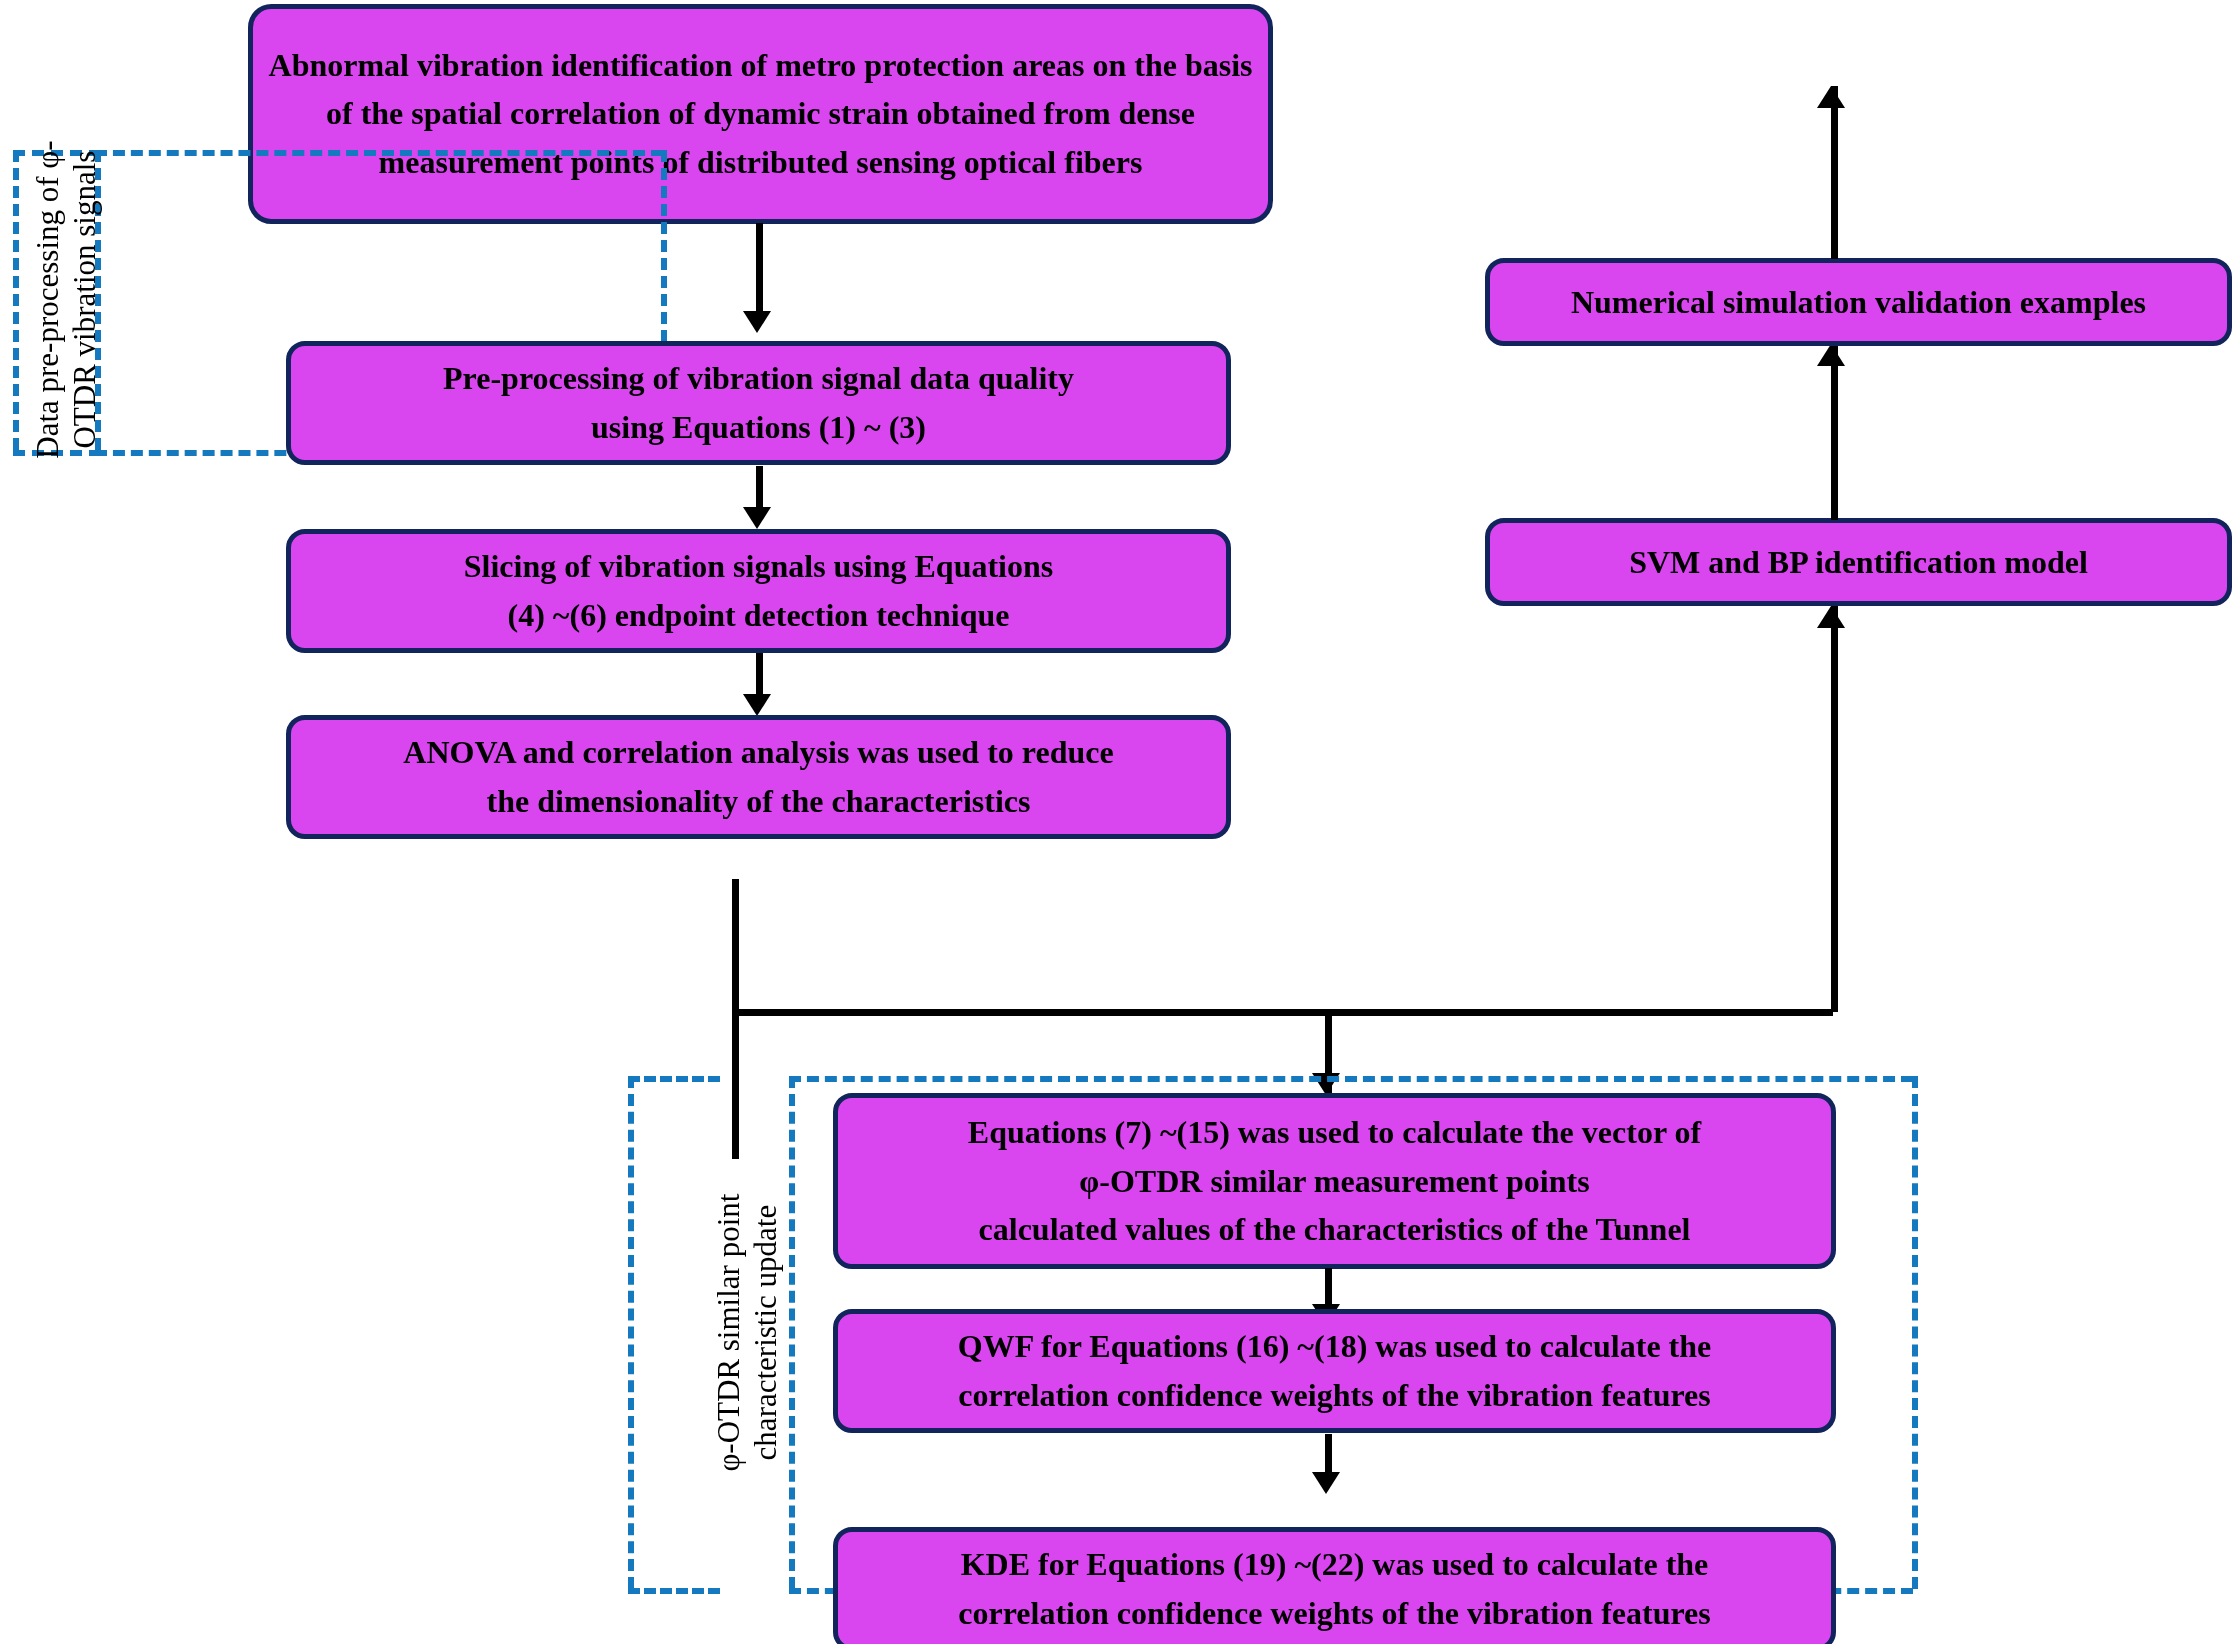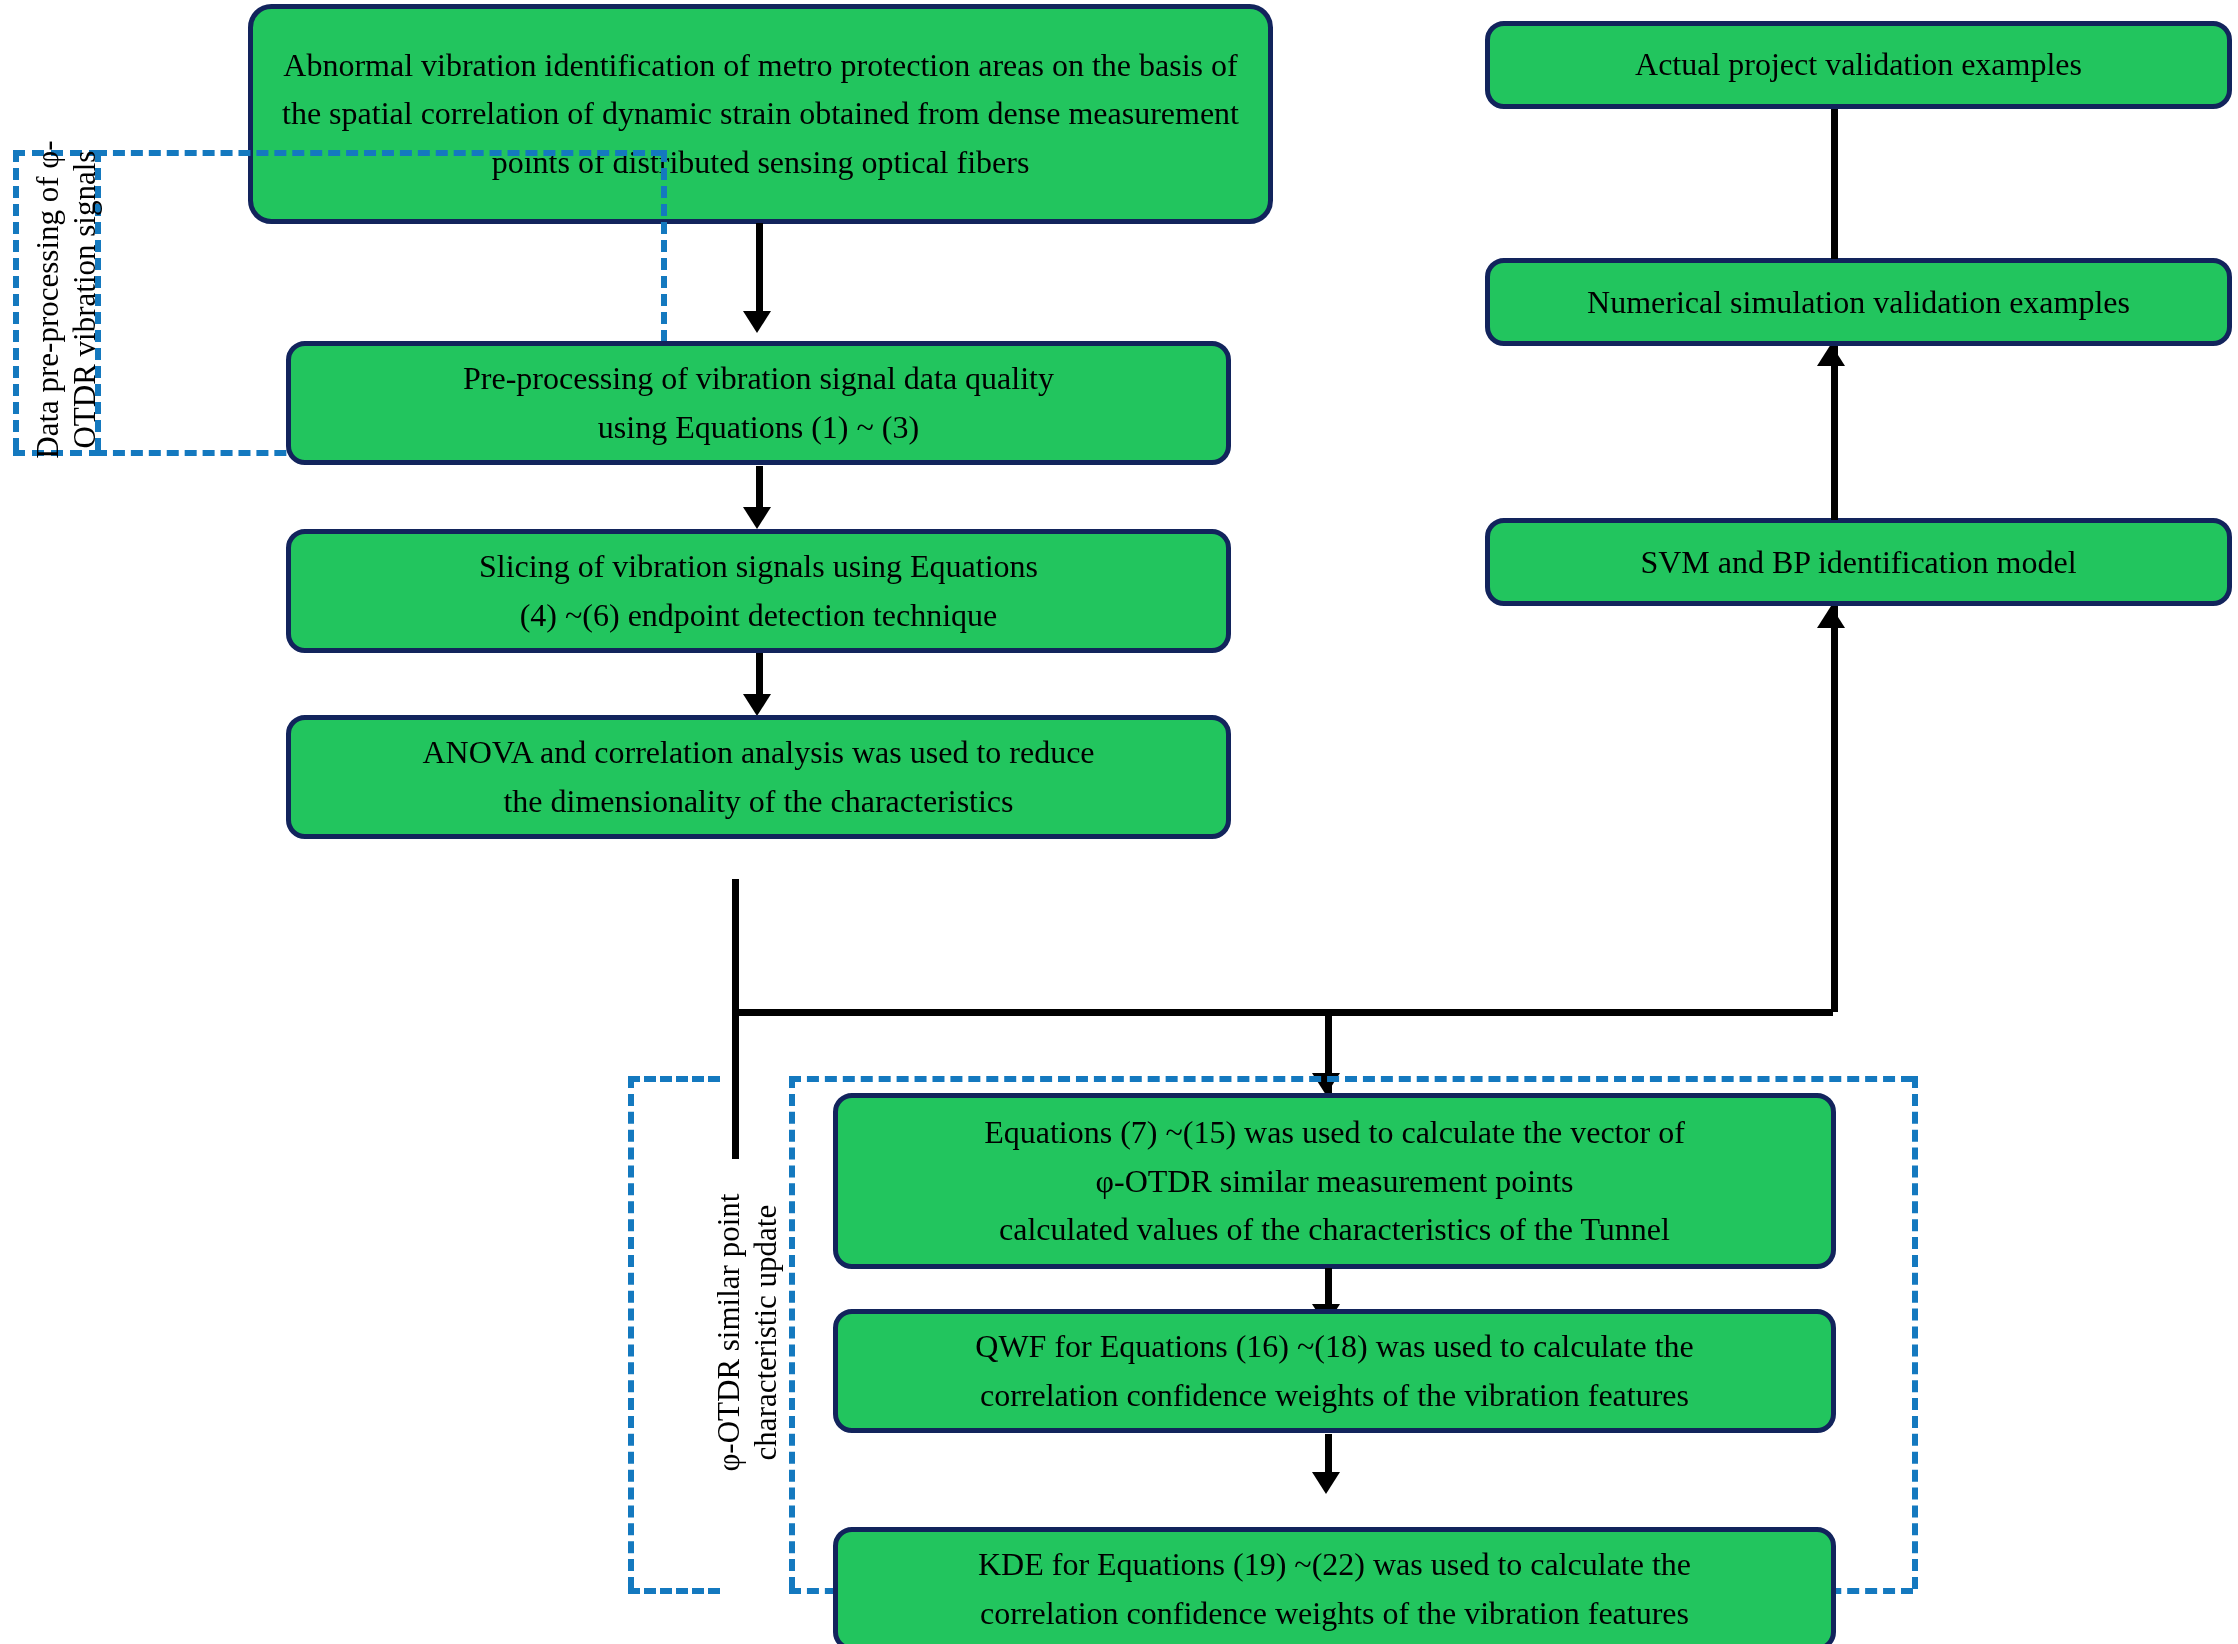--- a/index.html
+++ b/index.html
@@ -3,30 +3,31 @@
 <meta charset="utf-8">
 <style>
   html,body{margin:0;padding:0;background:#ffffff;}
   body{font-family:"Liberation Serif","DejaVu Serif",serif;}
   #canvas{position:relative;width:2239px;height:1645px;background:#fff;overflow:hidden;}
 
   .box{
     position:absolute;
     border:5.1px solid #12245c;
     border-radius:19px;
-    background:#22c55e;
+    background:#d946ef;
     box-sizing:border-box;
     display:flex;
     align-items:center;
     justify-content:center;
     text-align:center;
     color:#000000;
     font-size:32px;
     line-height:1.52;
     padding:12px 13px;
+    font-weight:bold;
   }
   .box span{display:block;width:100%;}
 
   
   .dline{position:absolute;background:transparent;}
   .dline.h{
     height:0;
     border-top:6.6px dashed #1479bf;
   }
   .dline.v{
@@ -175,18 +176,15 @@
   <div class="conn v" style="left:1831px; top:344px; height:176px;"></div>
   <div class="arrowhead up" style="left:1817px; top:344px;"></div>
 
   <div class="box" style="left:1485px; top:258px; width:747px; height:88px;">
     <span>Numerical simulation validation examples</span>
   </div>
 
   <div class="conn v" style="left:1831px; top:86px; height:173px;"></div>
   <div class="arrowhead up" style="left:1817px; top:86px;"></div>
 
-  <div class="box" style="left:1485px; top:20.5px; width:747px; height:88px;">
-    <span>Actual project validation examples</span>
-  </div>
 
 </div>
 
 
 </body></html>

